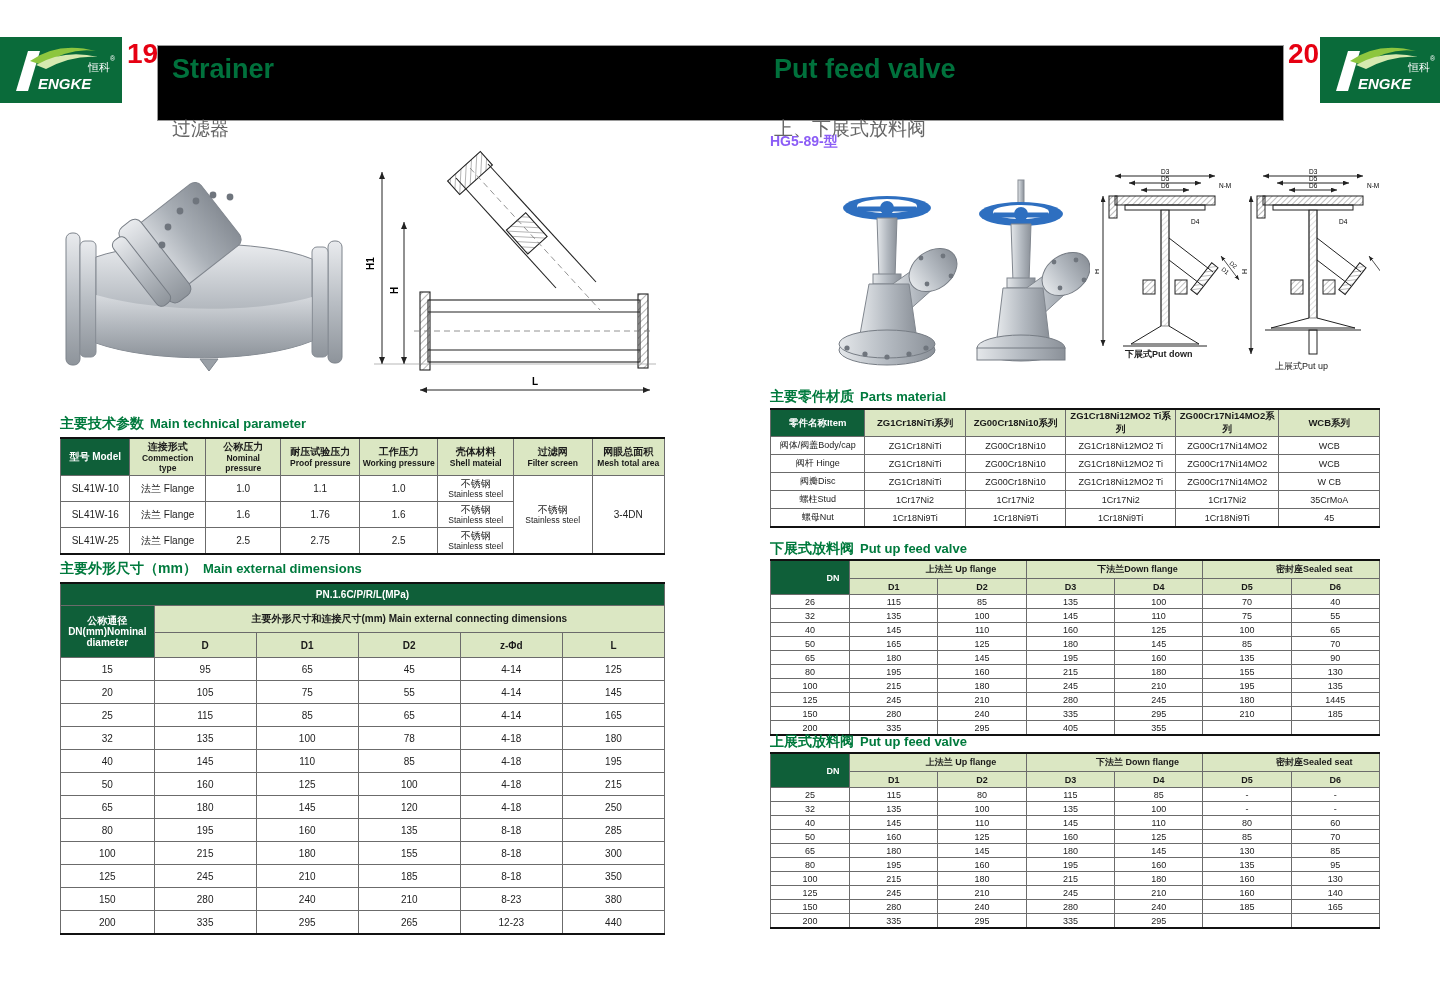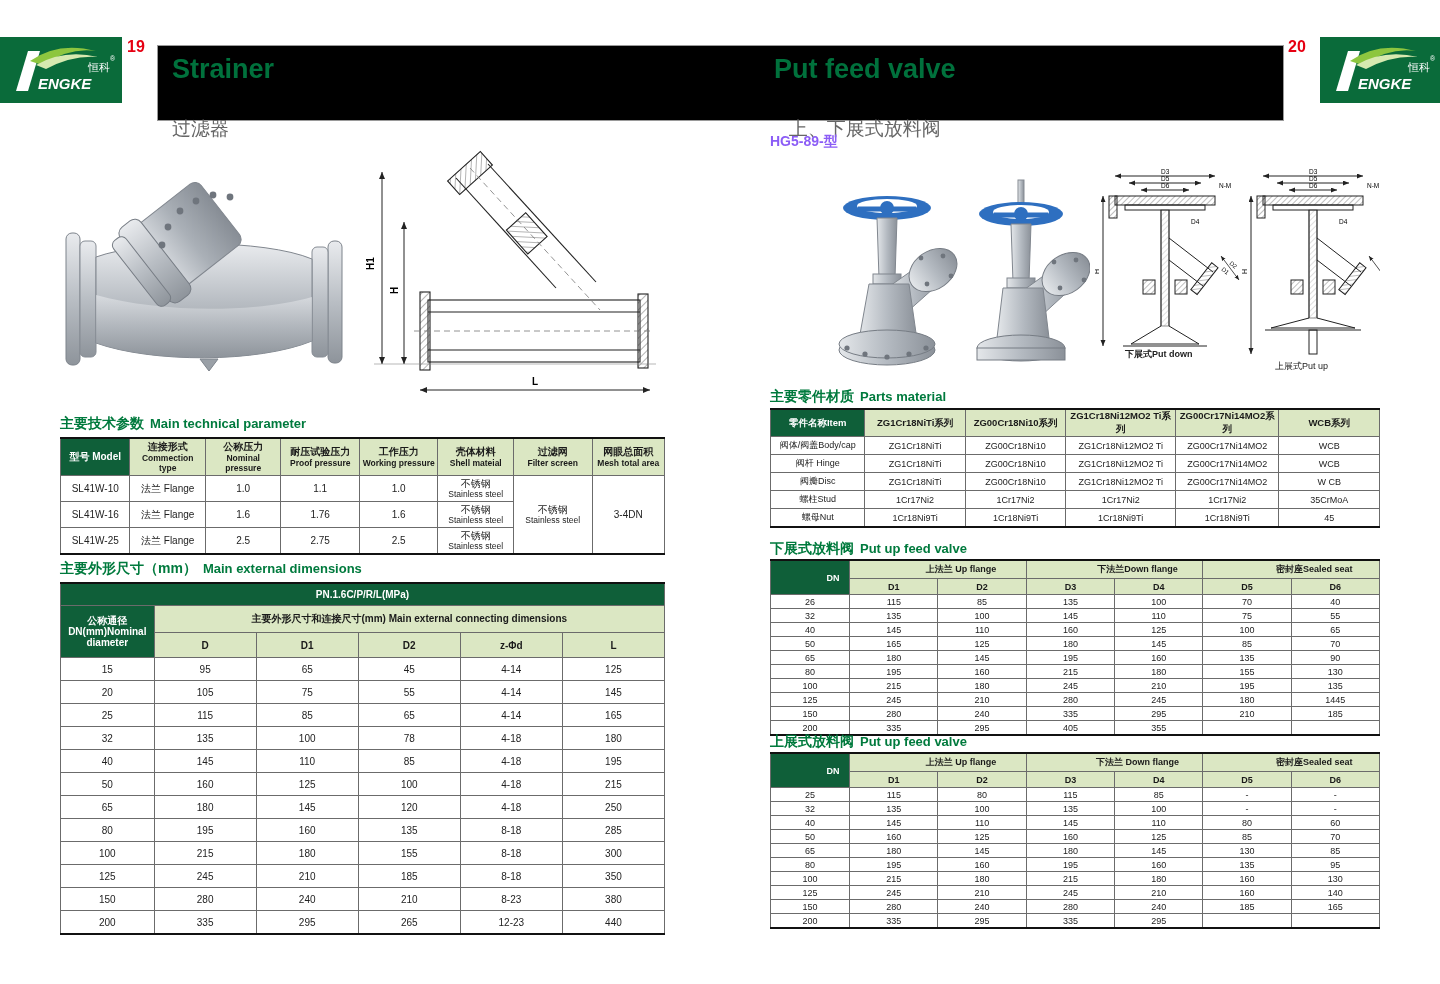--- a/index.html
+++ b/index.html
@@ -3,21 +3,21 @@
 <meta charset="utf-8">
 <style>
   html,body{margin:0;padding:0;background:#fff;}
   .sheet{position:relative;width:1440px;height:984px;background:#fff;overflow:hidden;
          font-family:"Liberation Sans","DejaVu Sans",sans-serif;color:#222;}
   .abs{position:absolute;}
 
   
   .logo-block{position:absolute;top:37px;width:122px;height:66px;background:#0a6b3a;}
   .logo-block svg{width:100%;height:100%;display:block;}
-  .pageno{position:absolute;top:38px;font-size:16px;font-weight:bold;color:#e60012;}
+  .pageno{position:absolute;top:38px;font-size:28px;font-weight:bold;color:#e60012;}
   .titlebox{position:absolute;left:157px;top:45px;width:1125px;height:74px;
             border:1px solid #9a9a9a;background:#000000;}
   .tgroup{position:absolute;top:8px;}
   .t-en{font-size:27px;font-weight:bold;color:#00713c;letter-spacing:0px;line-height:30px;}
   .t-zh{font-size:19px;color:#666;line-height:26px;margin-top:32px;}
 
   
   .sec-title{font-weight:bold;color:#007a3d;font-size:14px;white-space:nowrap;}
   .sec-title .en{margin-left:6px;font-size:13px;letter-spacing:0px;}
 
@@ -75,21 +75,21 @@
       <text x="110" y="24" font-size="7" fill="#fff">®</text>
     </svg>
   </div>
   <div class="pageno" style="left:127px;">19</div>
 
   <div class="titlebox">
     <div class="tgroup" style="left:14px;">
       <div class="t-en">Strainer</div>
       <div class="t-zh">过滤器</div>
     </div>
-    <div class="tgroup" style="left:616px;text-align:center;">
+    <div class="tgroup" style="left:616px;">
       <div class="t-en">Put feed valve</div>
       <div class="t-zh">上、下展式放料阀</div>
     </div>
   </div>
 
   <div class="pageno" style="left:1288px;">20</div>
   <div class="logo-block" style="left:1320px;">
     <svg viewBox="0 0 122 66">
       <rect x="0" y="0" width="122" height="66" fill="#0a6b3a"></rect>
       <polygon points="28,14 40,14 28,54 16,54" fill="#fff"></polygon>

